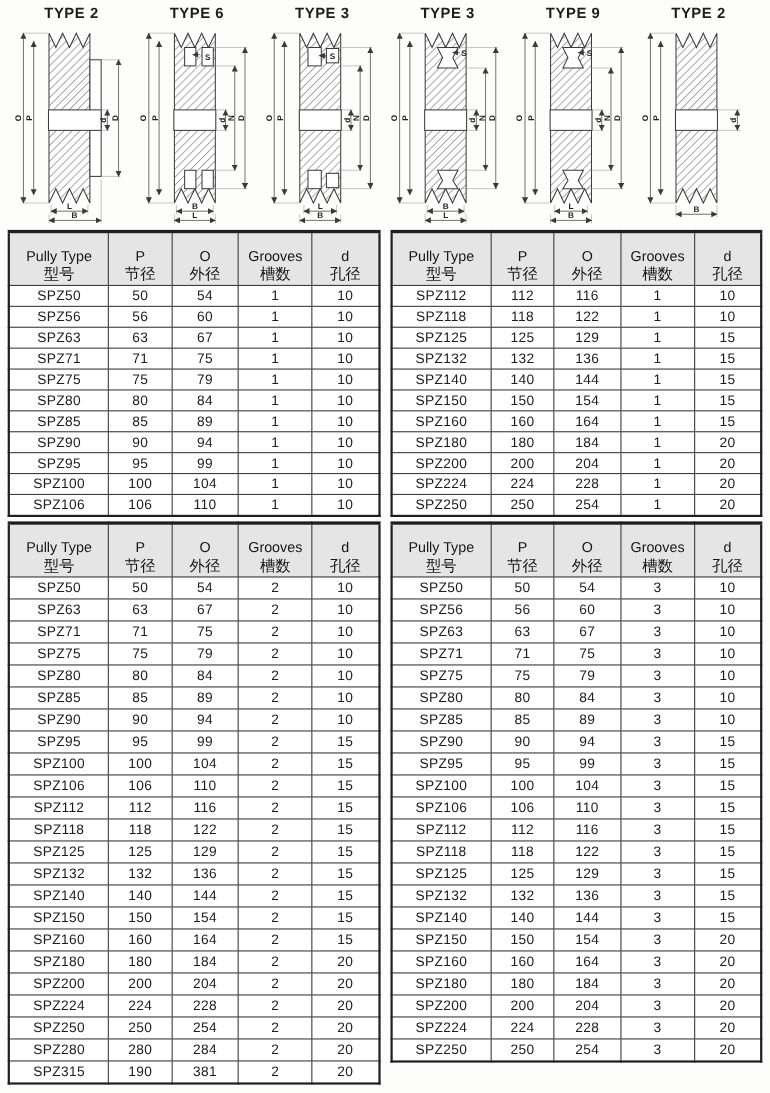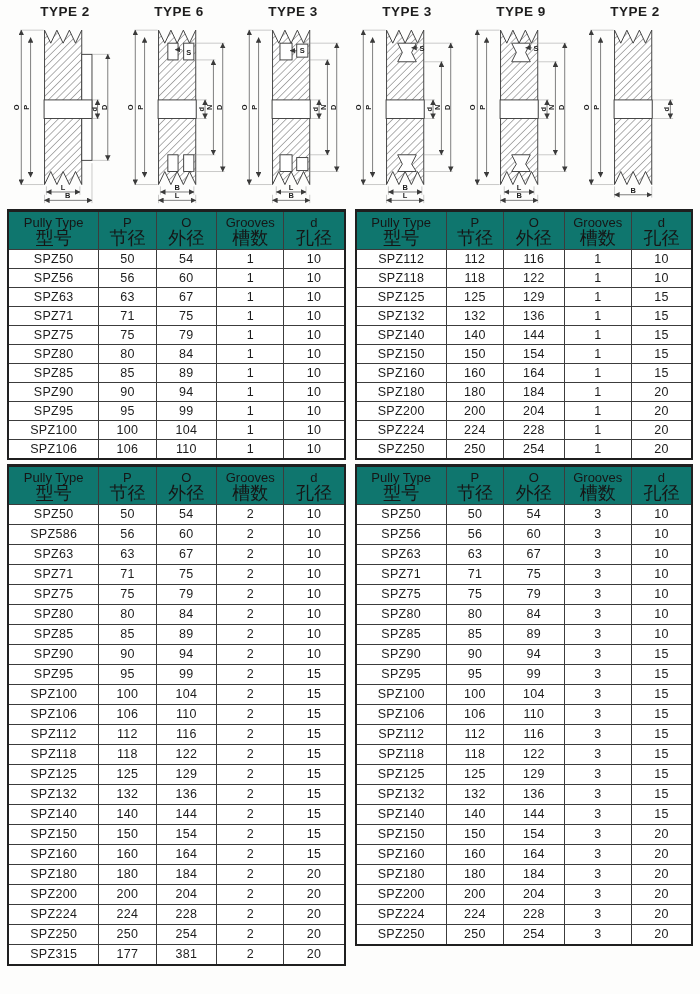--- a/index.html
+++ b/index.html
@@ -13,23 +13,23 @@
   .pl-body{fill:url(#hatch);stroke:#3a3a3a;stroke-width:1;}
   .wht{fill:#ffffff;stroke:#3a3a3a;stroke-width:1;}
   .dim{stroke:#3a3a3a;stroke-width:0.7;fill:none;}
   .ext{stroke:#8f8f8f;stroke-width:0.5;fill:none;}
   .dimtxt{font-family:"Liberation Sans",sans-serif;font-size:8px;font-weight:700;fill:#222;}
   
   .tables-row{display:flex;gap:9px;align-items:flex-start;margin-top:4px;}
   .tbl-wrap{flex:1;}
   table.tbl{border-collapse:collapse;width:100%;table-layout:fixed;background:#fff;border:2px solid #1f1f1f;border-top-width:3px;}
   table.tbl th,table.tbl td{border:1px solid #3c3c3c;text-align:center;vertical-align:middle;padding:0;}
-  table.tbl th{background:#0f766e;font-weight:400;padding:3px 0 2px 0;}
+  table.tbl th{background:#e5e5e5;font-weight:400;padding:13px 0 2px 0;}
   .h-en{font-size:13px;color:#161616;line-height:16px;}
-  .h-zh{font-size:18px;color:#161616;line-height:16px;font-family:Liberation Mono, monospace;}
+  .h-zh{font-size:14px;color:#161616;line-height:16px;}
   table.tbl td{font-size:12.5px;color:#1c1c1c;height:18px;line-height:18px;letter-spacing:0.3px;}
   .bottom-tables table.tbl td{height:19px;line-height:19px;}
   col.c-type{width:27%;} col.c-p{width:17%;} col.c-o{width:18%;} col.c-g{width:20%;} col.c-d{width:18%;}
 </style>
 </head>
 <body>
 
 <svg width="0" height="0" style="position:absolute" aria-hidden="true">
   <defs>
     <pattern id="hatch" width="5.5" height="5.5" patternUnits="userSpaceOnUse" patternTransform="rotate(45)">
@@ -571,27 +571,20 @@
         <tbody>
 
             <tr>
               <td>SPZ50</td>
               <td>50</td>
               <td>54</td>
               <td>2</td>
               <td>10</td>
             </tr>
 
-            <tr>
-              <td>SPZ586</td>
-              <td>56</td>
-              <td>60</td>
-              <td>2</td>
-              <td>10</td>
-            </tr>
 
             <tr>
               <td>SPZ63</td>
               <td>63</td>
               <td>67</td>
               <td>2</td>
               <td>10</td>
             </tr>
 
             <tr>
@@ -739,24 +732,31 @@
             </tr>
 
             <tr>
               <td>SPZ250</td>
               <td>250</td>
               <td>254</td>
               <td>2</td>
               <td>20</td>
             </tr>
 
+            <tr>
+              <td>SPZ280</td>
+              <td>280</td>
+              <td>284</td>
+              <td>2</td>
+              <td>20</td>
+            </tr>
 
             <tr>
               <td>SPZ315</td>
-              <td>177</td>
+              <td>190</td>
               <td>381</td>
               <td>2</td>
               <td>20</td>
             </tr>
 
         </tbody>
       </table>
     </div>
 
     <div class="tbl-wrap">

